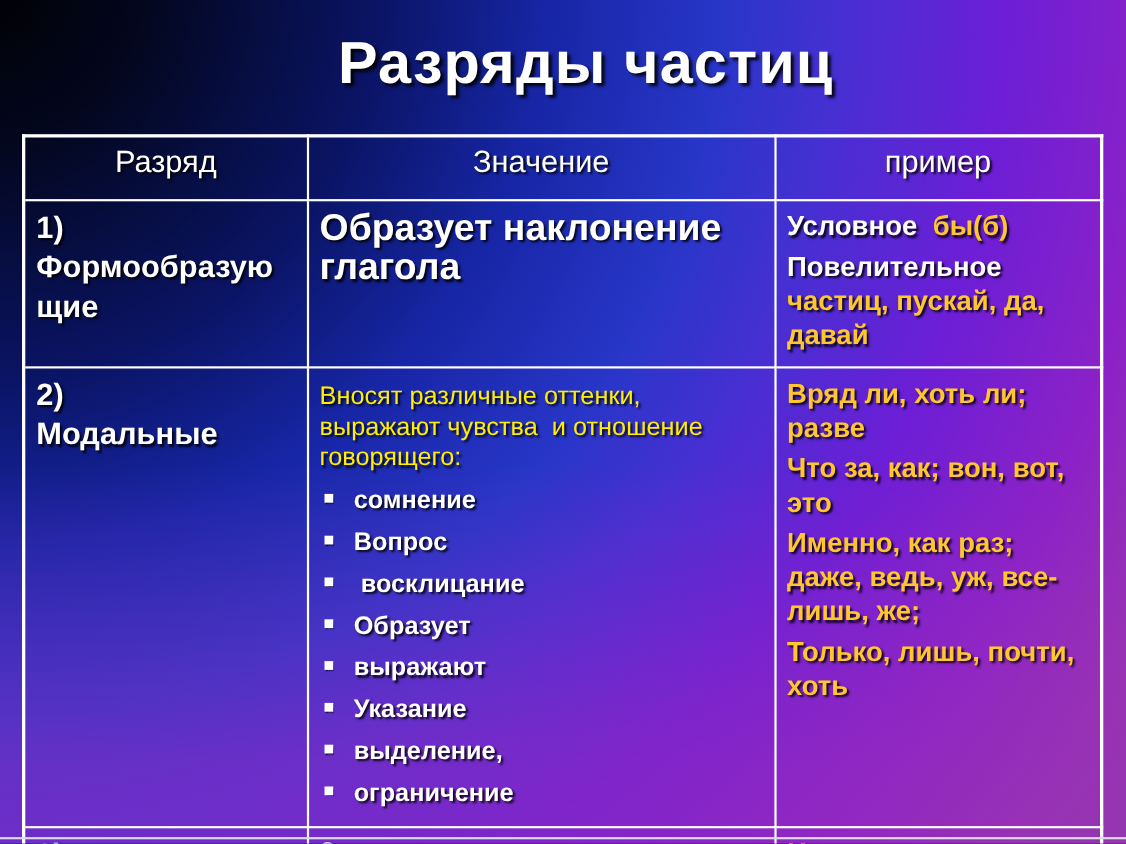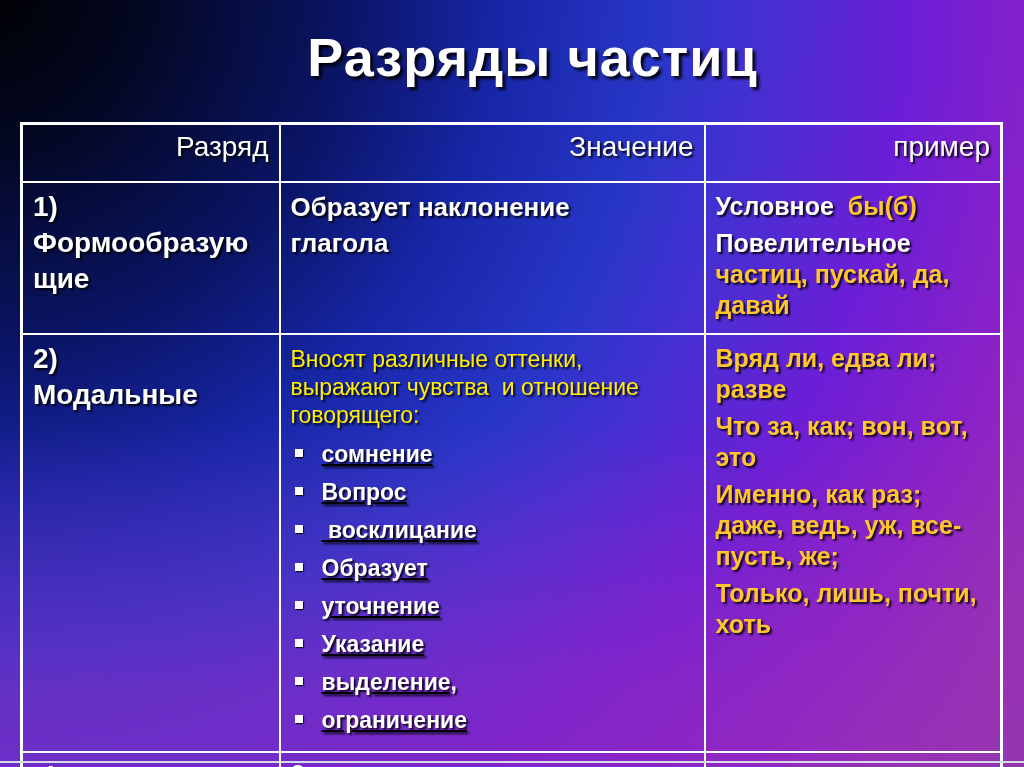--- a/index.html
+++ b/index.html
@@ -42,36 +42,36 @@
     overflow: hidden;
   }
   tr.header-row { height: 58px; }
   tr.row-1 { height: 139px; }
   tr.row-2 { height: 361px; }
   tr.row-3 { height: 72px; }
   th {
     font-weight: normal;
     font-size: 28px;
     color: #ffffff;
-    text-align: right;
+    text-align: center;
     vertical-align: middle;
     padding-left: 12px;
     text-shadow: 2px 2px 2px rgba(0,0,0,0.85);
   }
   .cat {
     font-size: 28px;
     font-weight: bold;
     color: #ffffff;
     line-height: 36px;
     padding-top: 8px;
     padding-left: 12px;
     text-shadow: 2px 2px 2px rgba(0,0,0,0.85);
   }
   .mean {
-    font-size: 26px;
+    font-size: 34px;
     font-weight: bold;
     color: #ffffff;
     line-height: 36px;
     padding-top: 8px;
     padding-left: 12px;
     text-shadow: 2px 2px 2px rgba(0,0,0,0.85);
   }
   .mean-small {
     font-size: 23px;
     font-weight: bold;
@@ -100,21 +100,20 @@
     margin: 4px 0 10px 0;
     font-size: 23px;
     font-weight: normal;
     line-height: 28px;
     text-shadow: 2px 2px 2px rgba(0,0,0,0.85);
   }
   ul.bullets {
     list-style: none;
     margin: 12px 0 0 0;
     padding: 0 0 0 4px;
-    text-decoration: underline;
   }
   li.bullet {
     white-space: pre-wrap;
     font-size: 23px;
     font-weight: bold;
     color: #ffffff;
     margin: 0 0 11px 0;
     text-shadow: 2px 2px 2px rgba(0,0,0,0.85);
   }
   li.bullet::before {
@@ -174,34 +173,34 @@
 Модальные</td>
         <td class="ex-cell">
           <p class="intro yel prewrap">Вносят различные оттенки,
 выражают чувства  и отношение
 говорящего:</p>
           <ul class="bullets">
               <li class="bullet">сомнение</li>
               <li class="bullet">Вопрос</li>
               <li class="bullet"> восклицание</li>
               <li class="bullet">Образует</li>
-              <li class="bullet">уточнение</li>
+              <li class="bullet">выражают</li>
               <li class="bullet">Указание</li>
               <li class="bullet">выделение,</li>
               <li class="bullet">ограничение</li>
             </ul>
         </td>
         <td class="ex-cell">
-            <p class="ex gold pre">Вряд ли, едва ли;
+            <p class="ex gold pre">Вряд ли, хоть ли;
 разве</p>
             <p class="ex gold pre">Что за, как; вон, вот,
 это</p>
             <p class="ex gold pre">Именно, как раз;
 даже, ведь, уж, все-
-пусть, же;</p>
+лишь, же;</p>
             <p class="ex gold pre">Только, лишь, почти,
 хоть</p>
           </td>
       </tr>
       <tr class="row-3">
         <td class="cat pre">3)
 отрицательные</td>
         <td class="mean-small">Значение отрицания</td>
         <td class="ex-cell">
           <p class="ex gold">Не, ни</p>

